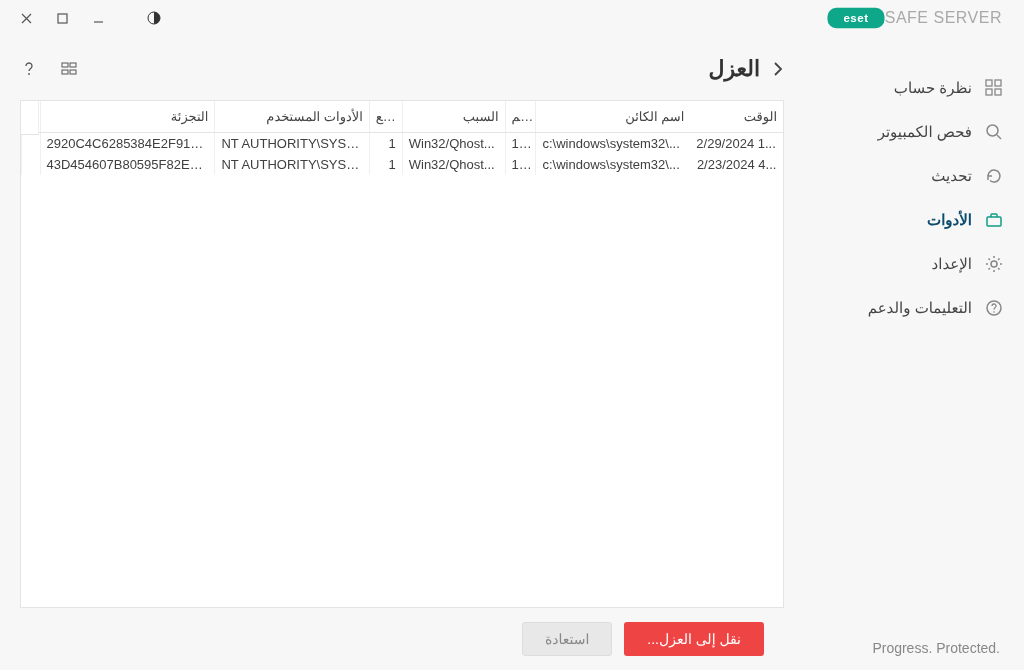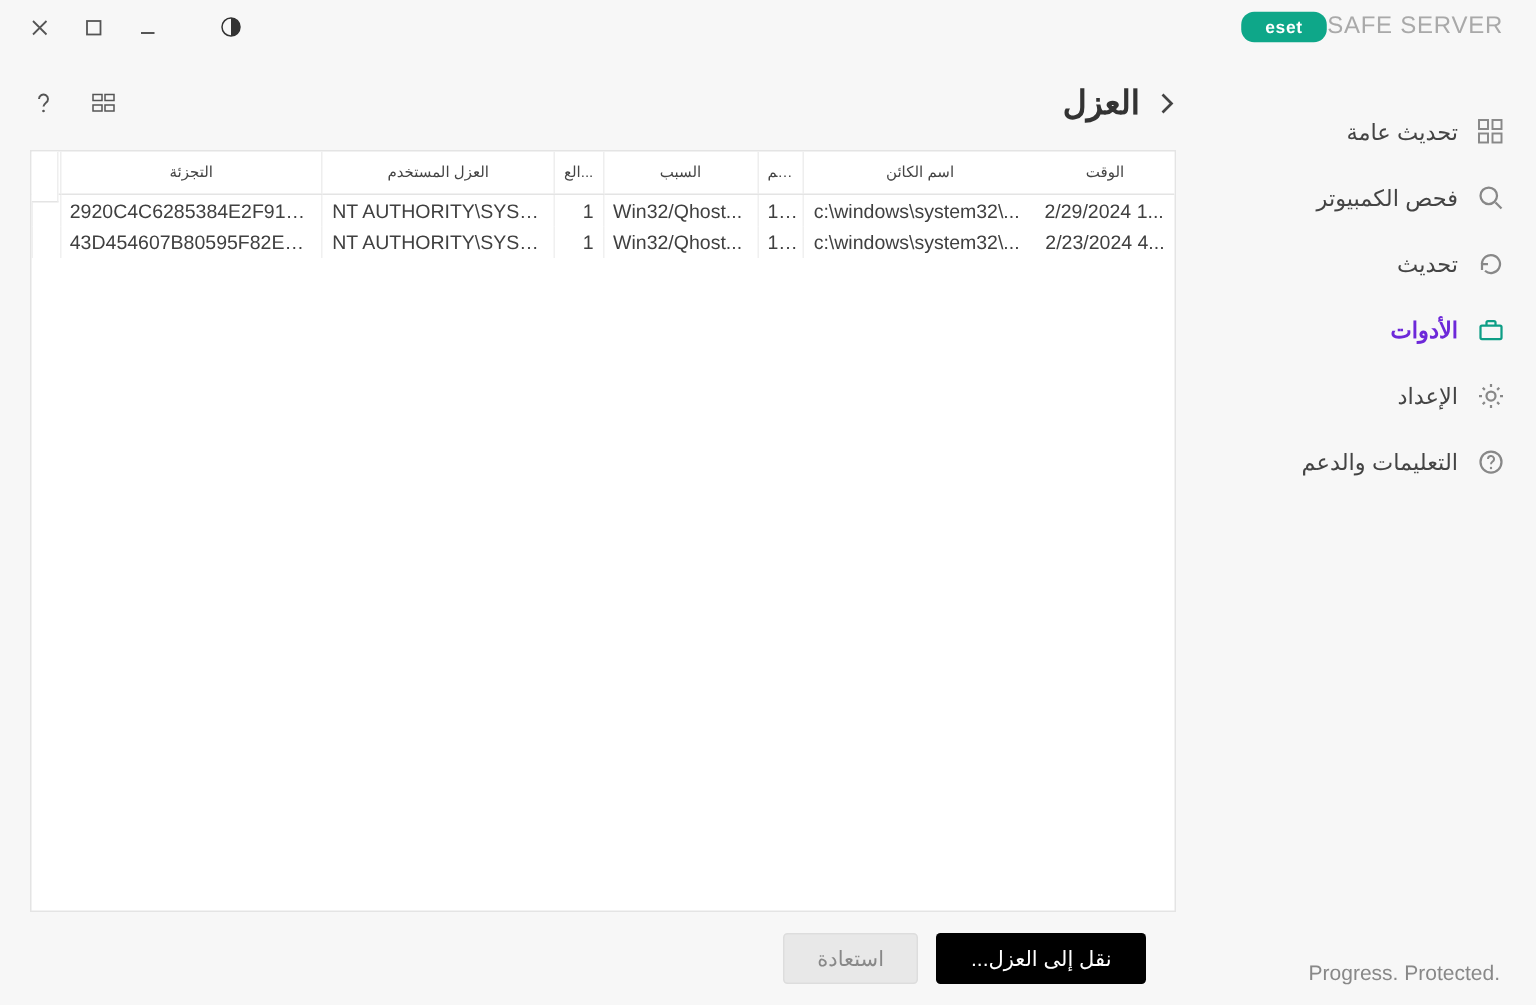--- a/index.html
+++ b/index.html
@@ -35,21 +35,21 @@
 .nav { flex: 1; }
 .nav-item {
   display: flex;
   align-items: center;
   gap: 12px;
   padding: 12px 20px 12px 10px;
   font-size: 15px;
   color: #444;
   cursor: pointer;
 }
-.nav-item.active { color: #6d28d9; font-weight: 600; }
+.nav-item.active { color: #0c4a6e; font-weight: 600; }
 .nav-item .icon { width: 20px; height: 20px; display: flex; align-items: center; justify-content: center; color: #888;}
 .nav-item.active .icon { color: #0e9e86; }
 .main {
   flex: 1;
   display: flex;
   flex-direction: column;
   padding: 20px 20px 0 20px;
   min-width: 0;
 }
 .main-header {
@@ -71,24 +71,24 @@
   overflow: hidden;
   direction: ltr;
   position: relative;
 }
 table { width: 100%; border-collapse: collapse; table-layout: fixed; }
 thead th {
   background: #fff;
   border-bottom: 1px solid #e4e4e4;
   border-left: 1px solid #eee;
   font-weight: 400;
-  font-size: 10px;
+  font-size: 13px;
   color: #444;
   padding: 8px 6px;
-  text-align: center;
+  text-align: right;
   white-space: nowrap;
   overflow: hidden;
   text-overflow: ellipsis;
 }
 thead th:last-child { border-left: none; margin-top: 44px; }
 tbody td {
   font-size: 13px;
   color: #404040;
   padding: 3px 6px;
   text-align: right;
@@ -114,21 +114,21 @@
   padding: 14px 20px 14px 20px;
 }
 .footer-buttons { display: flex; gap: 12px; }
 .btn {
   padding: 8px 22px;
   font-size: 14px;
   border-radius: 3px;
   cursor: pointer;
   border: 1px solid transparent;
 }
-.btn-primary { background: #000000; color: #fff; }
+.btn-primary { background: #ef4444; color: #fff; }
 .btn-secondary { background: #e8e8e8; color: #888; border-color: #ddd; cursor: not-allowed;}
 .tagline { color: #888; font-size: 14px; direction: ltr; text-align: right; padding-right: 4px;}
 .eset-logo-svg { width: 58px; height: 22px; }
 svg { display:block; }
 </style>
 </head>
 <body>
 
 <div class="app">
   <div class="titlebar">
@@ -169,21 +169,21 @@
       <div class="nav">
         <div class="nav-item">
           <span class="icon">
             <svg width="18" height="18" viewBox="0 0 18 18">
                 <rect x="1" y="1" width="6" height="6" stroke="currentColor" fill="none" stroke-width="1.3"></rect>
                 <rect x="10" y="1" width="6" height="6" stroke="currentColor" fill="none" stroke-width="1.3"></rect>
                 <rect x="1" y="10" width="6" height="6" stroke="currentColor" fill="none" stroke-width="1.3"></rect>
                 <rect x="10" y="10" width="6" height="6" stroke="currentColor" fill="none" stroke-width="1.3"></rect>
               </svg>
           </span>
-          <span>تحديث عامة</span>
+          <span>نظرة حساب</span>
         </div>
         <div class="nav-item">
           <span class="icon">
             <svg width="18" height="18" viewBox="0 0 18 18">
                 <circle cx="7.5" cy="7.5" r="5.5" stroke="currentColor" fill="none" stroke-width="1.5"></circle>
                 <line x1="12" y1="12" x2="16" y2="16" stroke="currentColor" stroke-width="1.5"></line>
               </svg>
           </span>
           <span>فحص الكمبيوتر</span>
         </div>
@@ -265,21 +265,21 @@
             <col style="width:32px">
             <col style="width:100px">
             <col style="width:30px">
             <col style="width:150px">
             <col style="width:90px">
           </colgroup>
           <thead>
             <tr>
               <th></th>
               <th>التجزئة</th>
-              <th>العزل المستخدم</th>
+              <th>الأدوات المستخدم</th>
               <th>الع...</th>
               <th>السبب</th>
               <th>حجم</th>
               <th>اسم الكائن</th>
               <th>الوقت</th>
             </tr>
           </thead>
           <tbody>
             <tr>
               <td></td>

